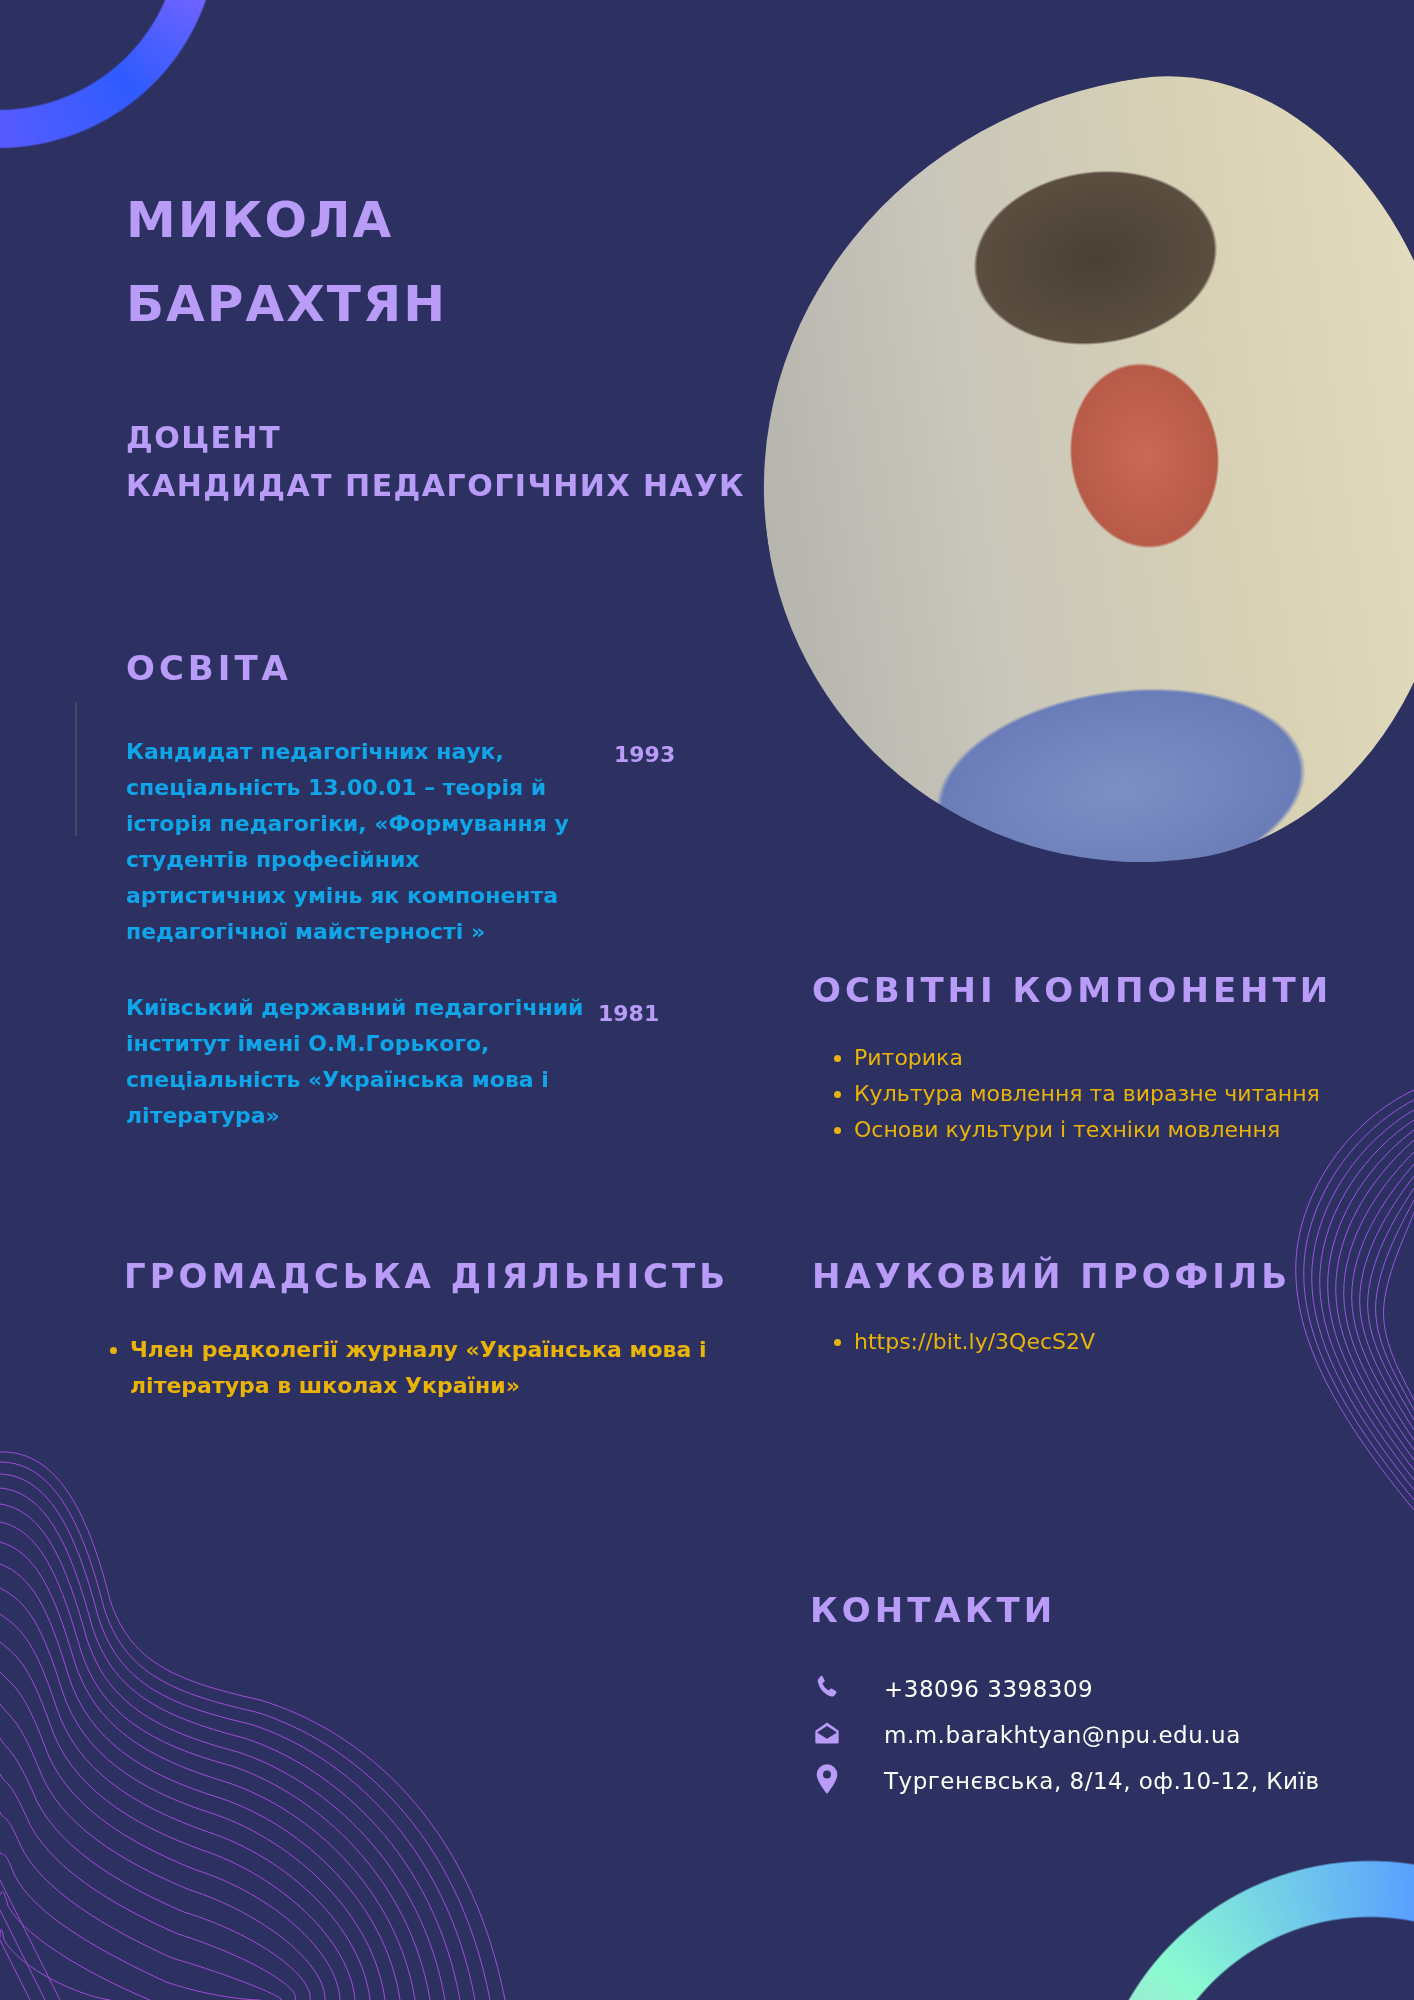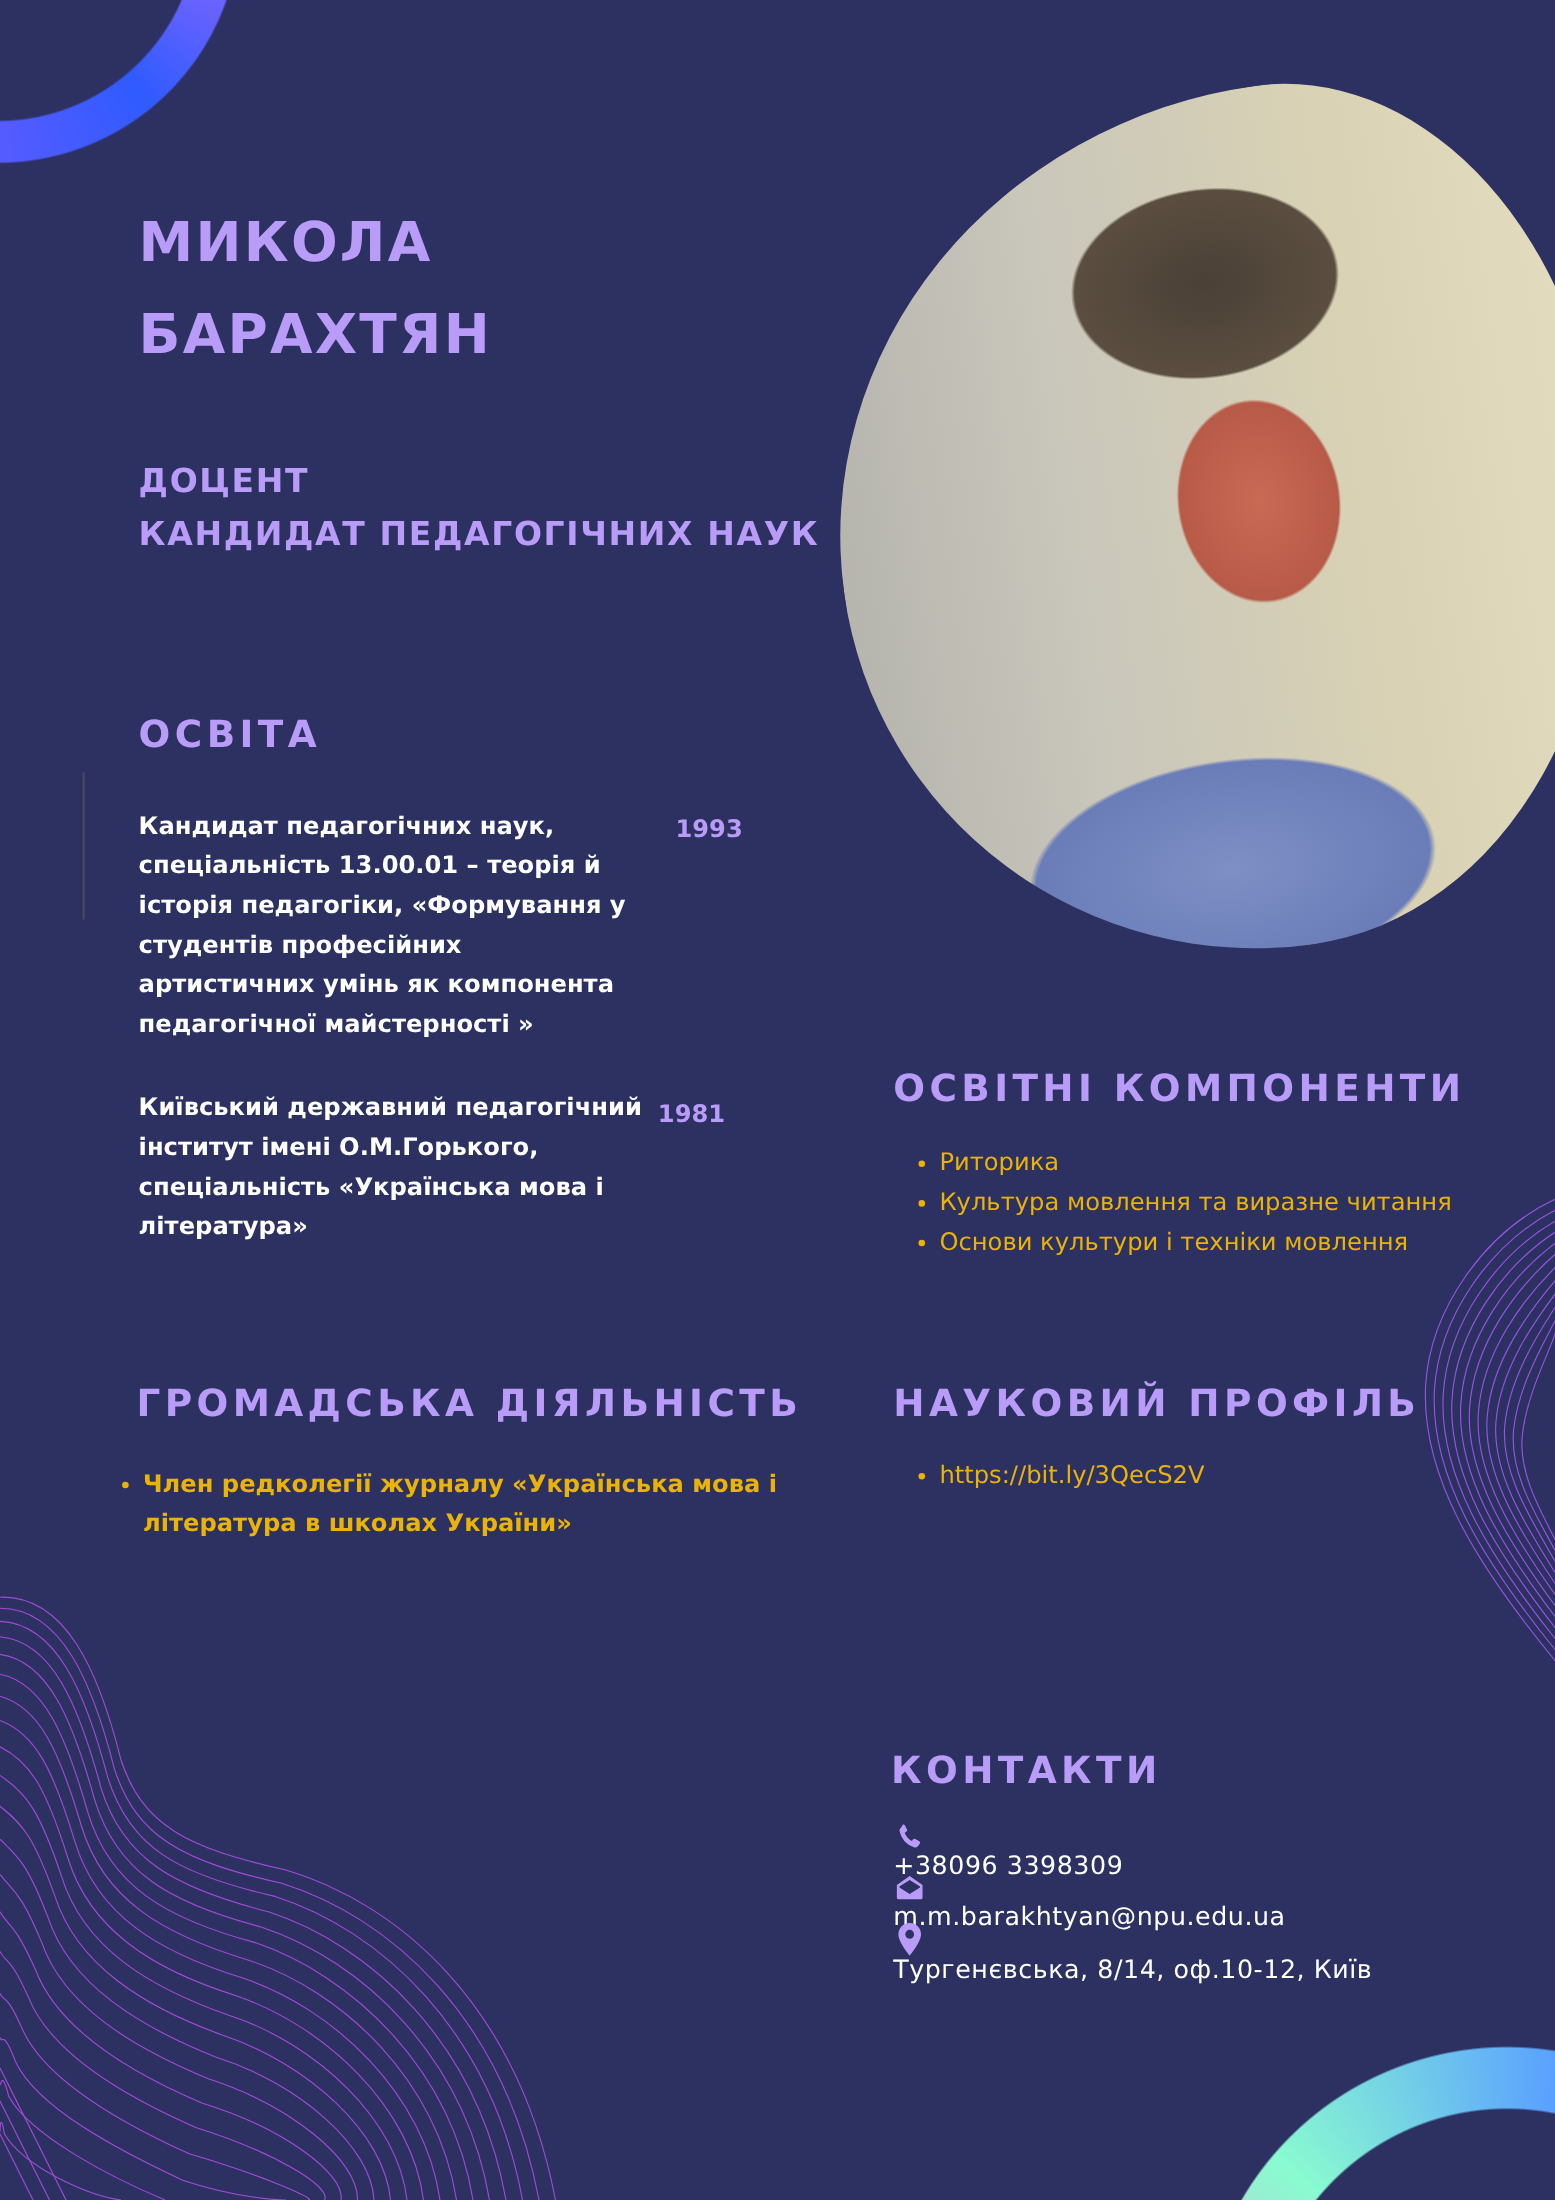--- a/index.html
+++ b/index.html
@@ -66,33 +66,33 @@
     position: absolute; margin: 0;
     font-weight: bold; font-size: 34px; letter-spacing: 4px;
     color: #b99bf8;
   }
   .edu-line {
     position: absolute; left: 75px; top: 702px; width: 2px; height: 134px;
     background: #4a4760;
   }
   .edu-item { position: absolute; left: 126px; width: 460px; }
   .edu-text {
-    font-weight: bold; font-size: 22px; line-height: 36px; color: #ffffff;
+    font-weight: bold; font-size: 22px; line-height: 36px; color: #0ea5e9;
   }
   .edu-year {
     position: absolute; left: 598px;
     font-weight: bold; font-size: 22px; color: #b99bf8;
   }
 
   ul.list { position: absolute; margin: 0; padding-left: 40px; }
   ul.list li { font-size: 22px; line-height: 36px; color: #eab308; }
   ul.bold li { font-weight: bold; }
 
   .contacts { position: absolute; left: 812px; top: 1656px; }
-  .contact-row { display: flex; align-items: flex-start; height: 46px; flex-direction: column; }
+  .contact-row { display: flex; align-items: flex-end; height: 46px; }
   .contact-icon { width: 30px; height: 30px; margin-right: 42px; display: flex; align-items: center; justify-content: center; }
   .contact-text { font-size: 23px; color: #ffffff; letter-spacing: 0.5px; }
 </style>
 </head>
 <body>
 
 <div class="deco ring-tl"></div>
 <div class="deco ring-br"></div>
 
 <svg class="deco waves-bl" viewBox="0 0 560 560" fill="none" stroke="#a24bd8" stroke-width="1">

